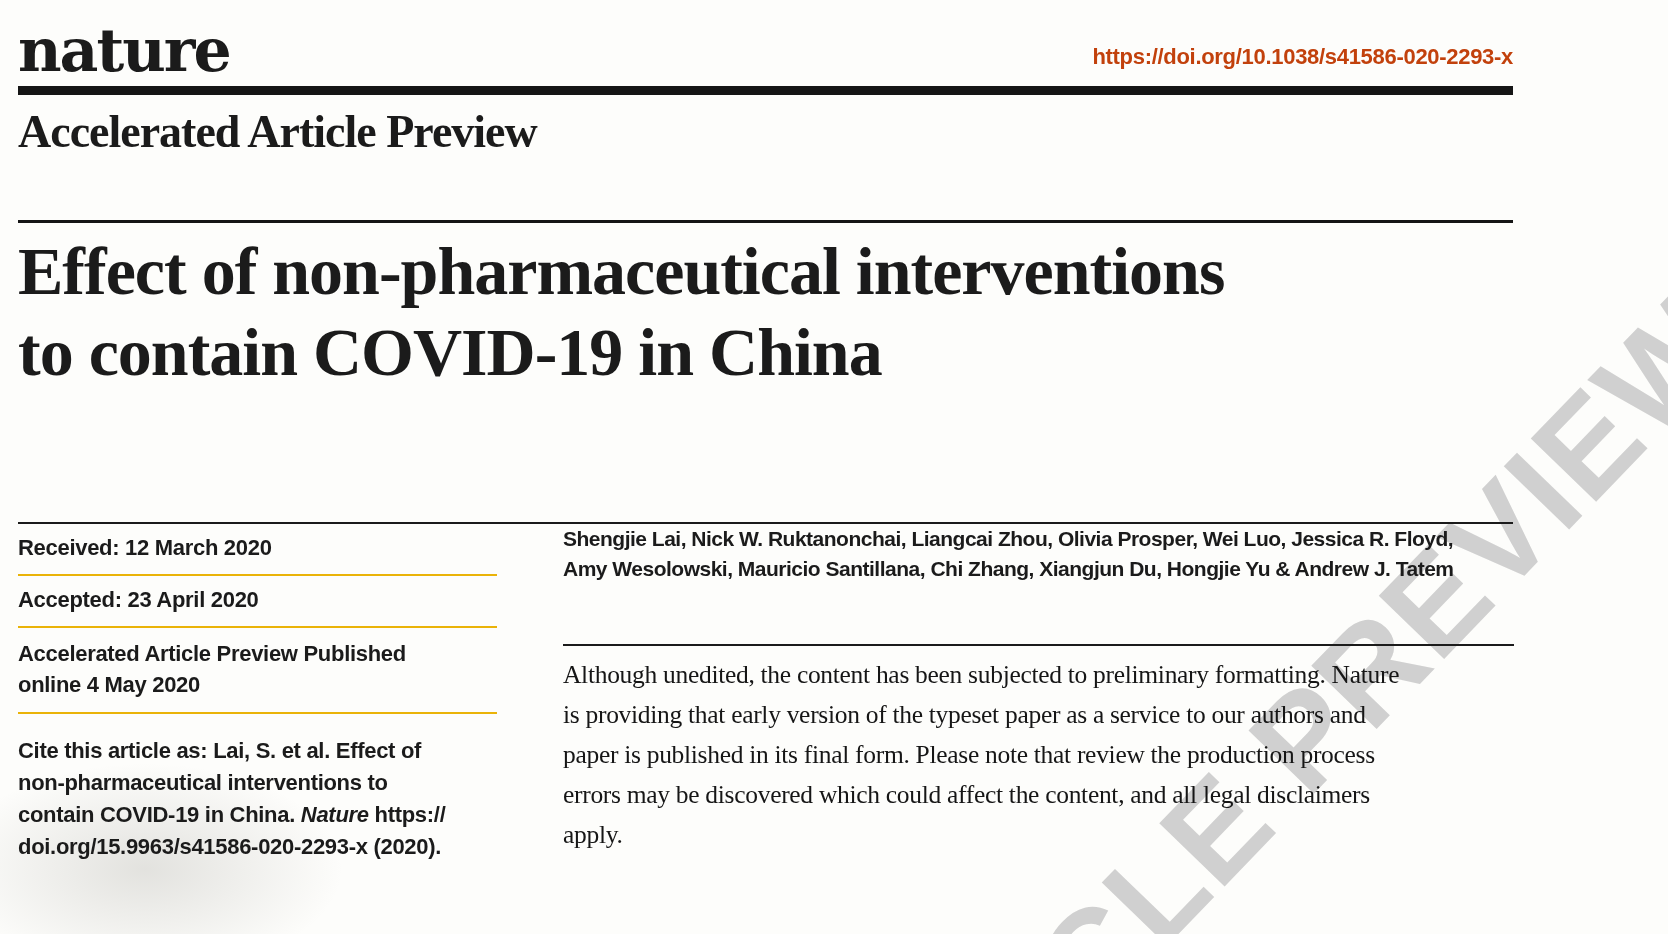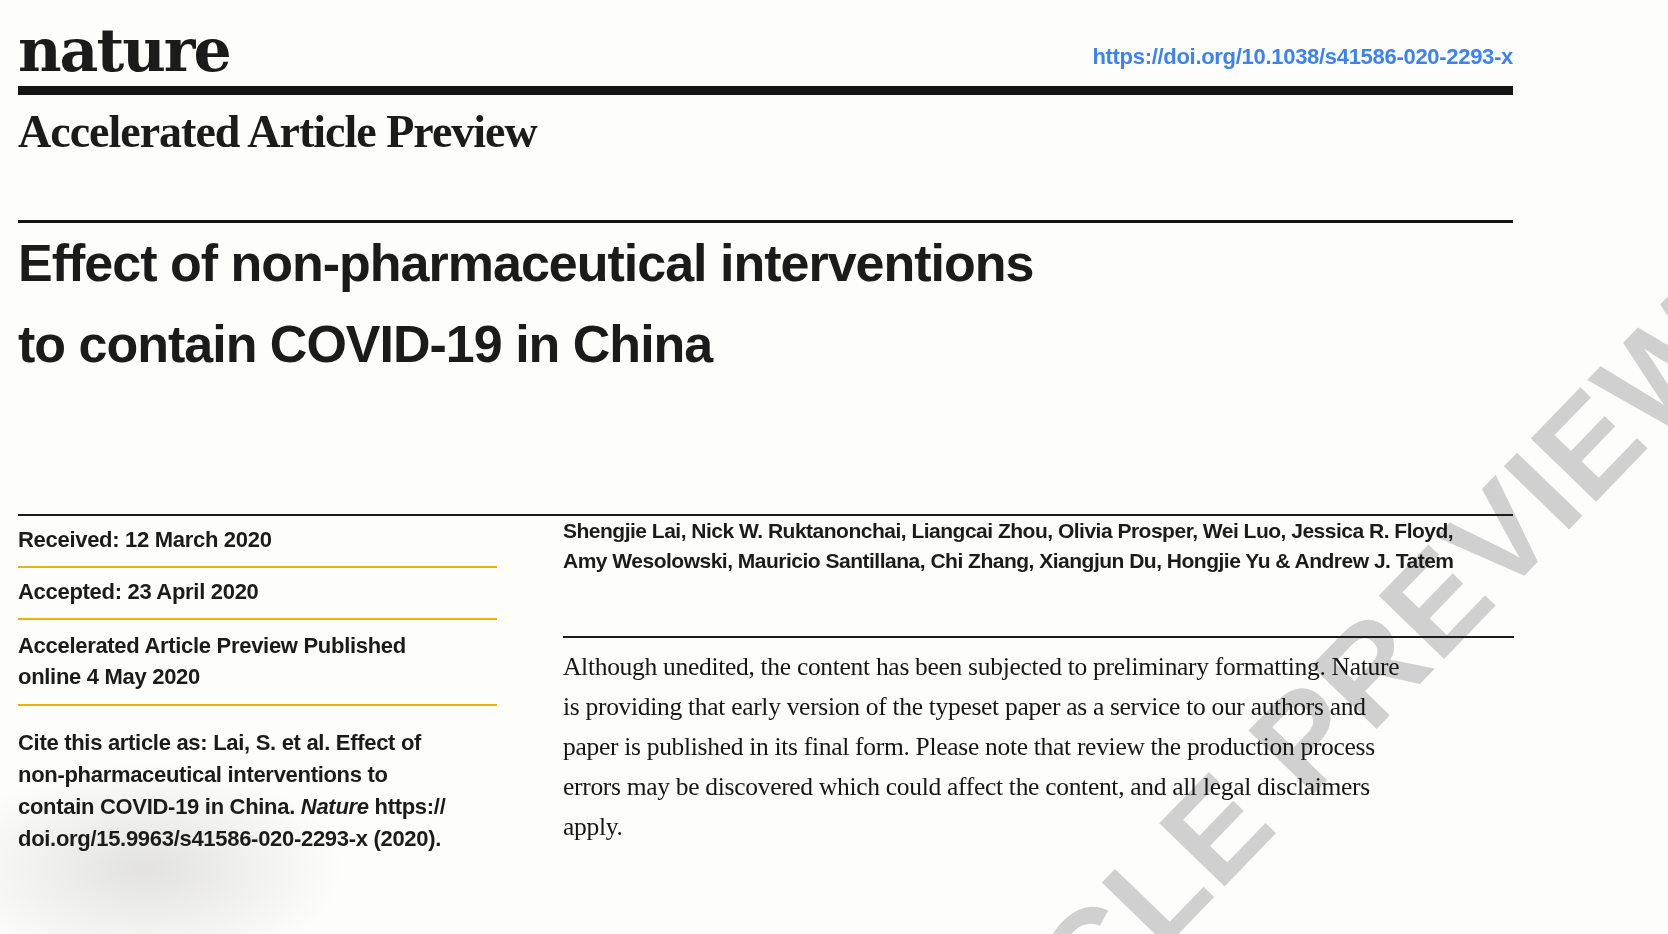--- a/index.html
+++ b/index.html
@@ -55,40 +55,41 @@
     font-size: 60px;
     letter-spacing: -2px;
     line-height: 1;
     margin-bottom: 6px;
   }
   .doi-top {
     font-weight: 700;
     font-size: 22px;
     letter-spacing: -0.3px;
     margin-bottom: 16px;
-    color: #3b82f6;
+    color: #c2410c;
     text-decoration: none;
   }
   .rule-thick { height: 9px; background: #151515; }
   .section-heading {
     font-family: "Liberation Serif", serif;
     font-weight: 700;
     font-size: 46px;
     letter-spacing: -1px;
     line-height: 56px;
     margin-top: 9px;
   }
   .rule-mid { height: 3px; background: #151515; margin-top: 60px; }
   
   .article-title {
-    font-family: Liberation Sans, sans-serif;
+    font-family: Liberation Serif, serif;
     font-weight: 700;
-    font-size: 52px;
+    font-size: 68px;
     letter-spacing: -1px;
     line-height: 81px;
+    margin-top: 8px;
   }
   .title-line { white-space: nowrap; }
   
   .columns {
     display: flex;
     margin-top: 129px;
     border-top: 2px solid #1b1b1b;
   }
   .col-left { width: 479px; flex: 0 0 479px; margin-right: 66px; }
   .col-right { width: 951px; flex: 0 0 951px; }

